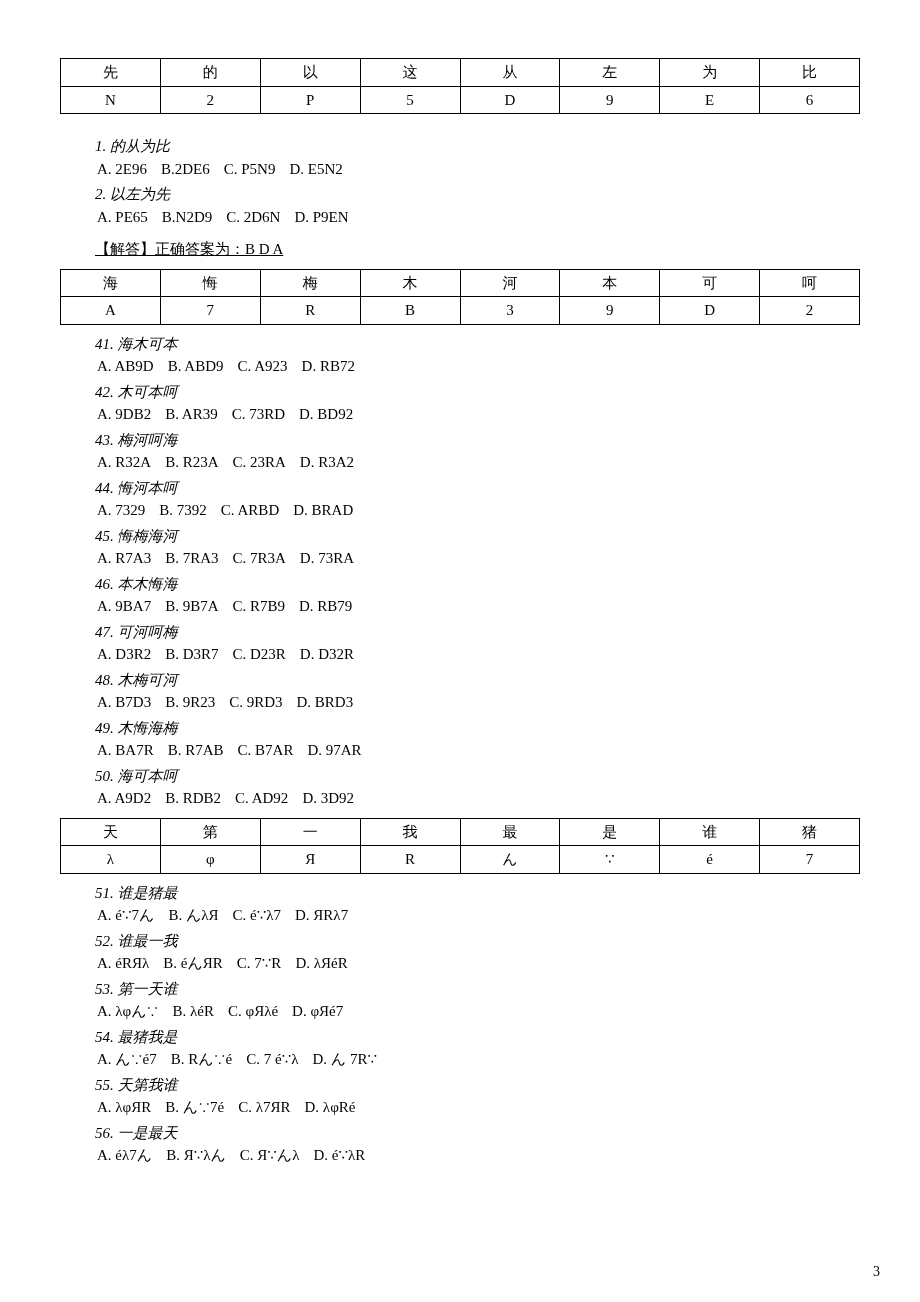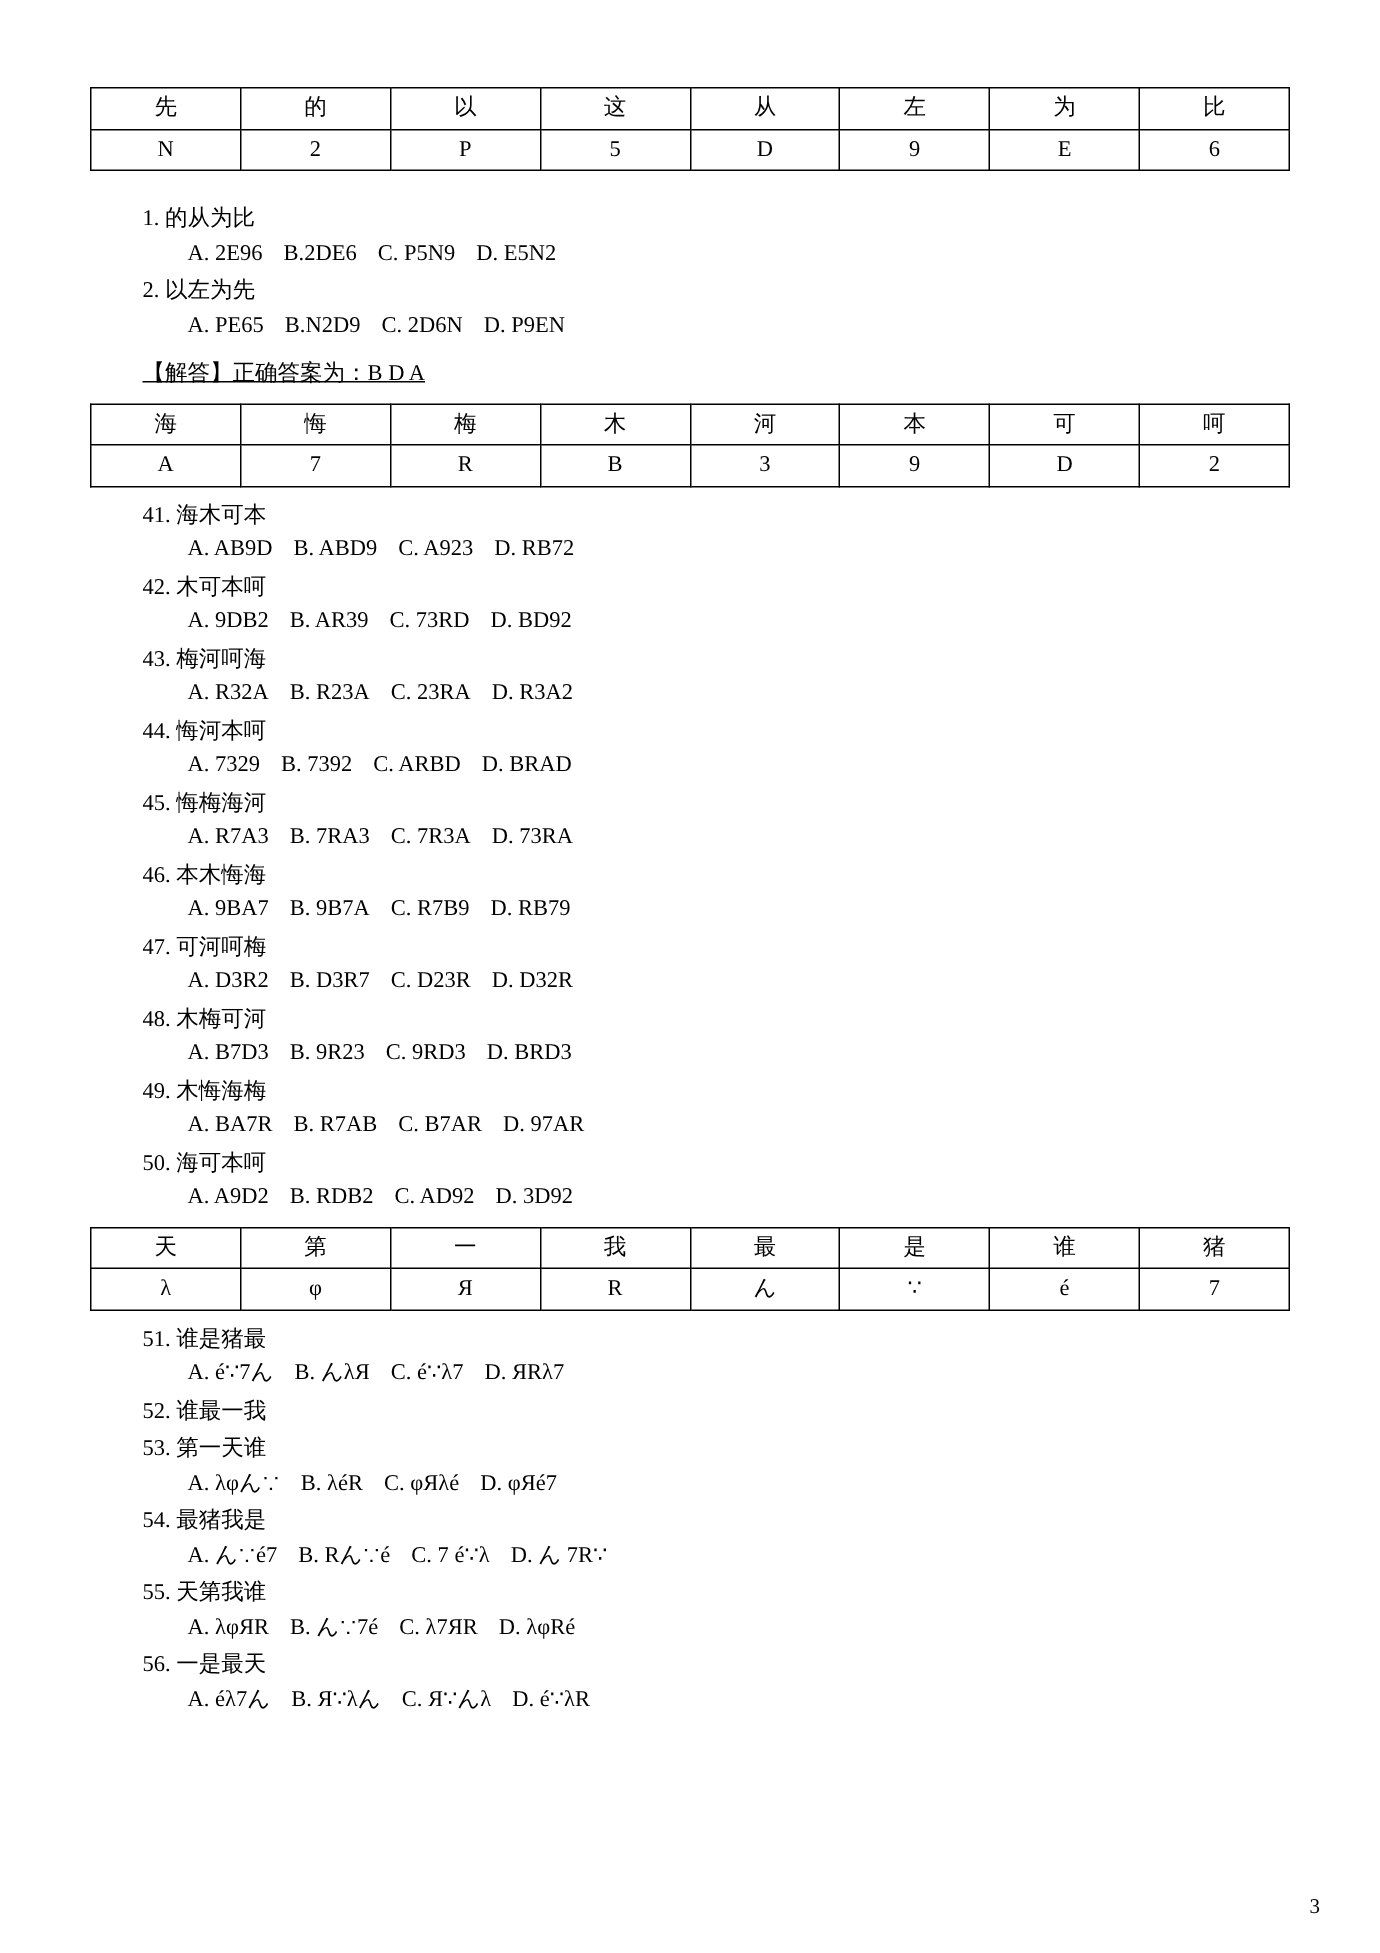--- a/index.html
+++ b/index.html
@@ -22,23 +22,24 @@
     border: 1px solid #000;
     text-align: center;
     padding: 2px 0;
     font-size: 15px;
   }
   .q-block {
     margin-left: 35px;
   }
   .q {
     margin-top: 3px;
+    font-style: italic;
   }
   .opts {
-    margin-left: 30px;
+    margin-left: 2px;
   }
   .opts span {
     margin-right: 14px;
     white-space: nowrap;
   }
   .answer {
     margin: 10px 0 6px 35px;
     text-decoration: underline;
   }
   .pagenum {
@@ -169,20 +170,21 @@
     <td>7</td>
   </tr>
 </tbody>
   </table>
 
 <div class="q-block">
   <div class="q"><span>51.</span> <span>谁是猪最</span></div>
   <div class="opts"><span>A. é∵7ん</span><span>B. んλЯ</span><span>C. é∵λ7</span><span>D. ЯRλ7</span></div>
 
   <div class="q"><span>52.</span> <span>谁最一我</span></div>
+  <div class="opts"><span>A. éRЯλ</span><span>B. éんЯR</span><span>C. 7∵R</span><span>D.  λЯéR</span></div>
 
   <div class="q"><span>53.</span> <span>第一天谁</span></div>
   <div class="opts"><span>A. λφん∵</span><span>B.   λéR</span><span>C. φЯλé</span><span>D. φЯé7</span></div>
 
   <div class="q"><span>54.</span> <span>最猪我是</span></div>
   <div class="opts"><span>A. ん∵é7</span><span>B. Rん∵é</span><span>C. 7 é∵λ</span><span>D.  ん 7R∵</span></div>
 
   <div class="q"><span>55.</span> <span>天第我谁</span></div>
   <div class="opts"><span>A. λφЯR</span><span>B.  ん∵7é</span><span>C.  λ7ЯR</span><span>D.   λφRé</span></div>
 

